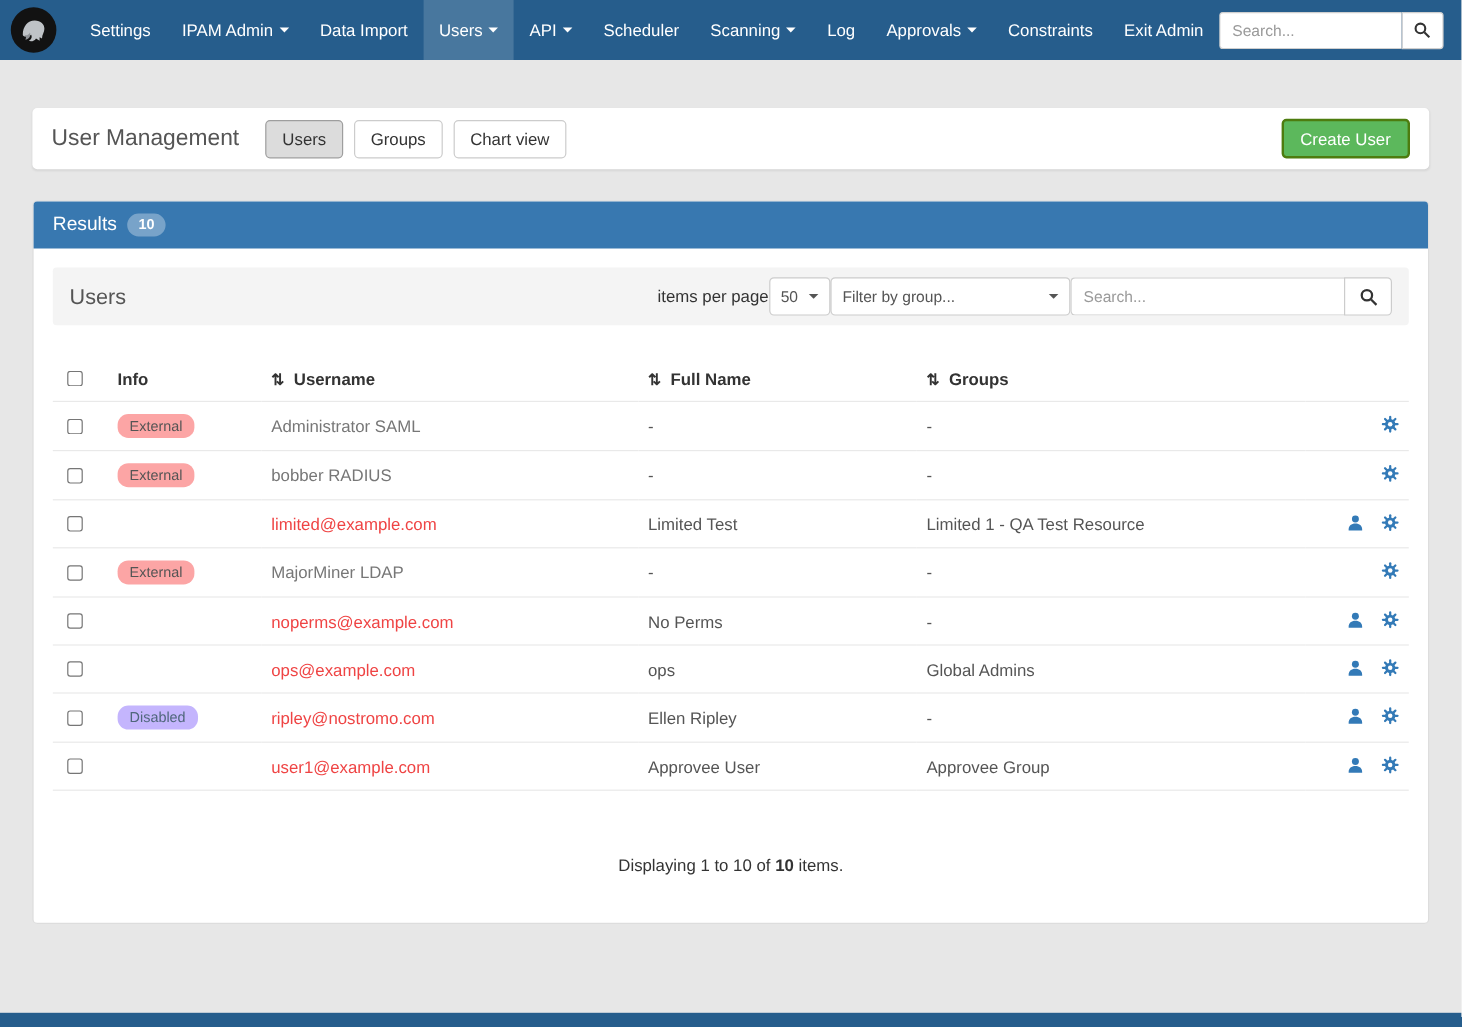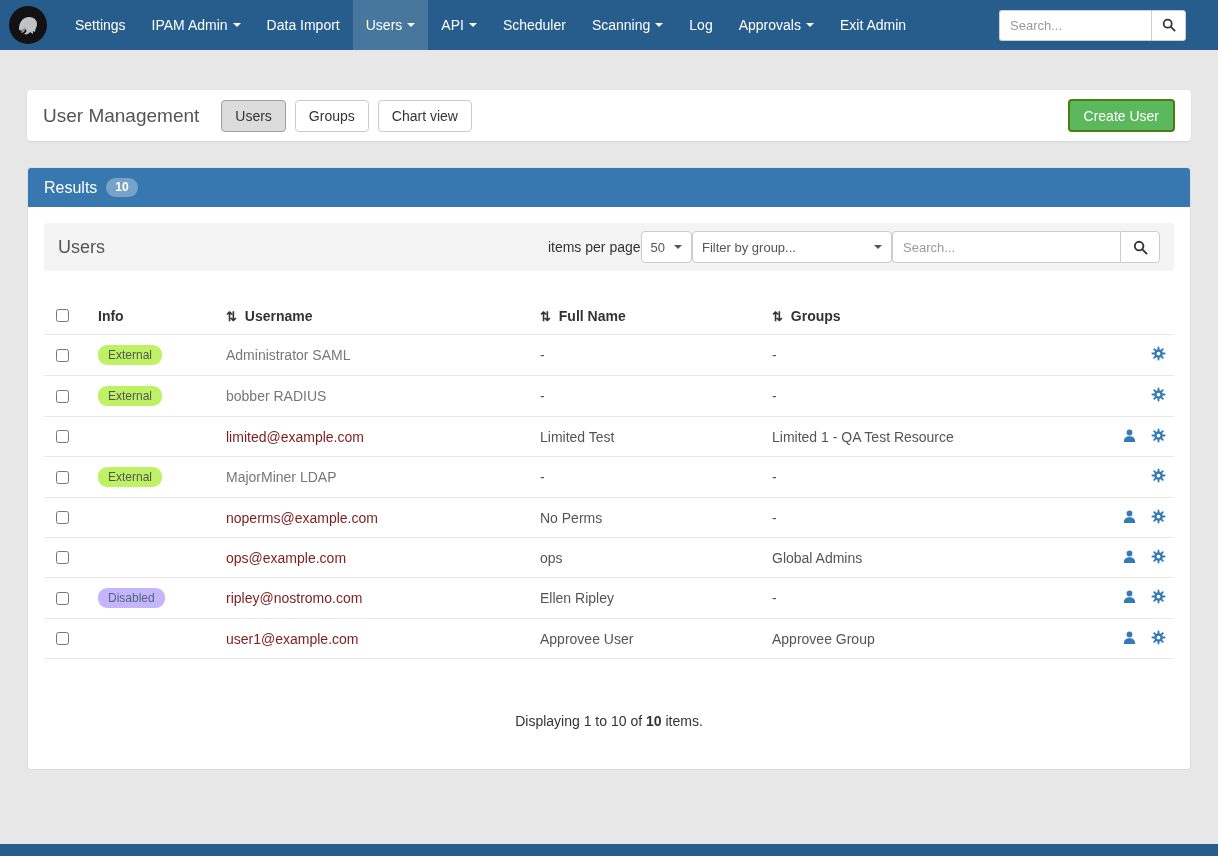--- a/index.html
+++ b/index.html
@@ -116,25 +116,25 @@
   }
   .users-table td { padding: 10px 8px; color: #555; }
   .users-table tbody tr { border-top: 1px solid #e9e9e9; }
   .users-table tbody tr:last-child { border-bottom: 1px solid #e9e9e9; }
   .sort-icon { font-size: 13px; margin-right: 4px; color: #333; }
   .col-check { width: 46px; }
   .col-info  { width: 128px; }
   .col-username { width: 314px; }
   .col-fullname { width: 232px; }
   .col-actions  { width: 86px; text-align: right; white-space: nowrap; }
-  .username-link { color: #7f1d1d; text-decoration: none; cursor: pointer; text-align: right; }
+  .username-link { color: #ef4444; text-decoration: none; cursor: pointer; text-align: right; }
   .username-plain { color: #777; cursor: default; }
   .row-badge {
     display: inline-block; font-size: 12px; padding: 3px 10px; border-radius: 9px;
-    background: #bef264; color: #555;
+    background: #fca5a5; color: #555;
   }
   .row-badge.disabled { background: #c4b5fd; color: #50677c; }
   .action-icon { display: inline-block; margin-left: 10px; cursor: pointer; vertical-align: middle; }
 
   
   .pagination-area { text-align: center; margin-top: 54px; }
   .summary { font-size: 14px; color: #333; }
   .pager { margin-top: 20px; display: inline-flex; }
   .page-btn {
     height: 34px; min-width: 44px; padding: 0 13px; background: #fff;
@@ -190,20 +190,24 @@
     <span class="nav-label">Scanning</span>
     <span class="caret"></span>
   </li>
       <li class="nav-item">
     <span class="nav-label">Log</span>
 
   </li>
       <li class="nav-item">
     <span class="nav-label">Approvals</span>
     <span class="caret"></span>
+  </li>
+      <li class="nav-item">
+    <span class="nav-label">Constraints</span>
+
   </li>
       <li class="nav-item">
     <span class="nav-label">Exit Admin</span>
 
   </li>
     </ul>
   <div class="nav-right">
     <div class="nav-search">
       <input type="text" placeholder="Search..." style="">
       <button class="nav-search-btn">

